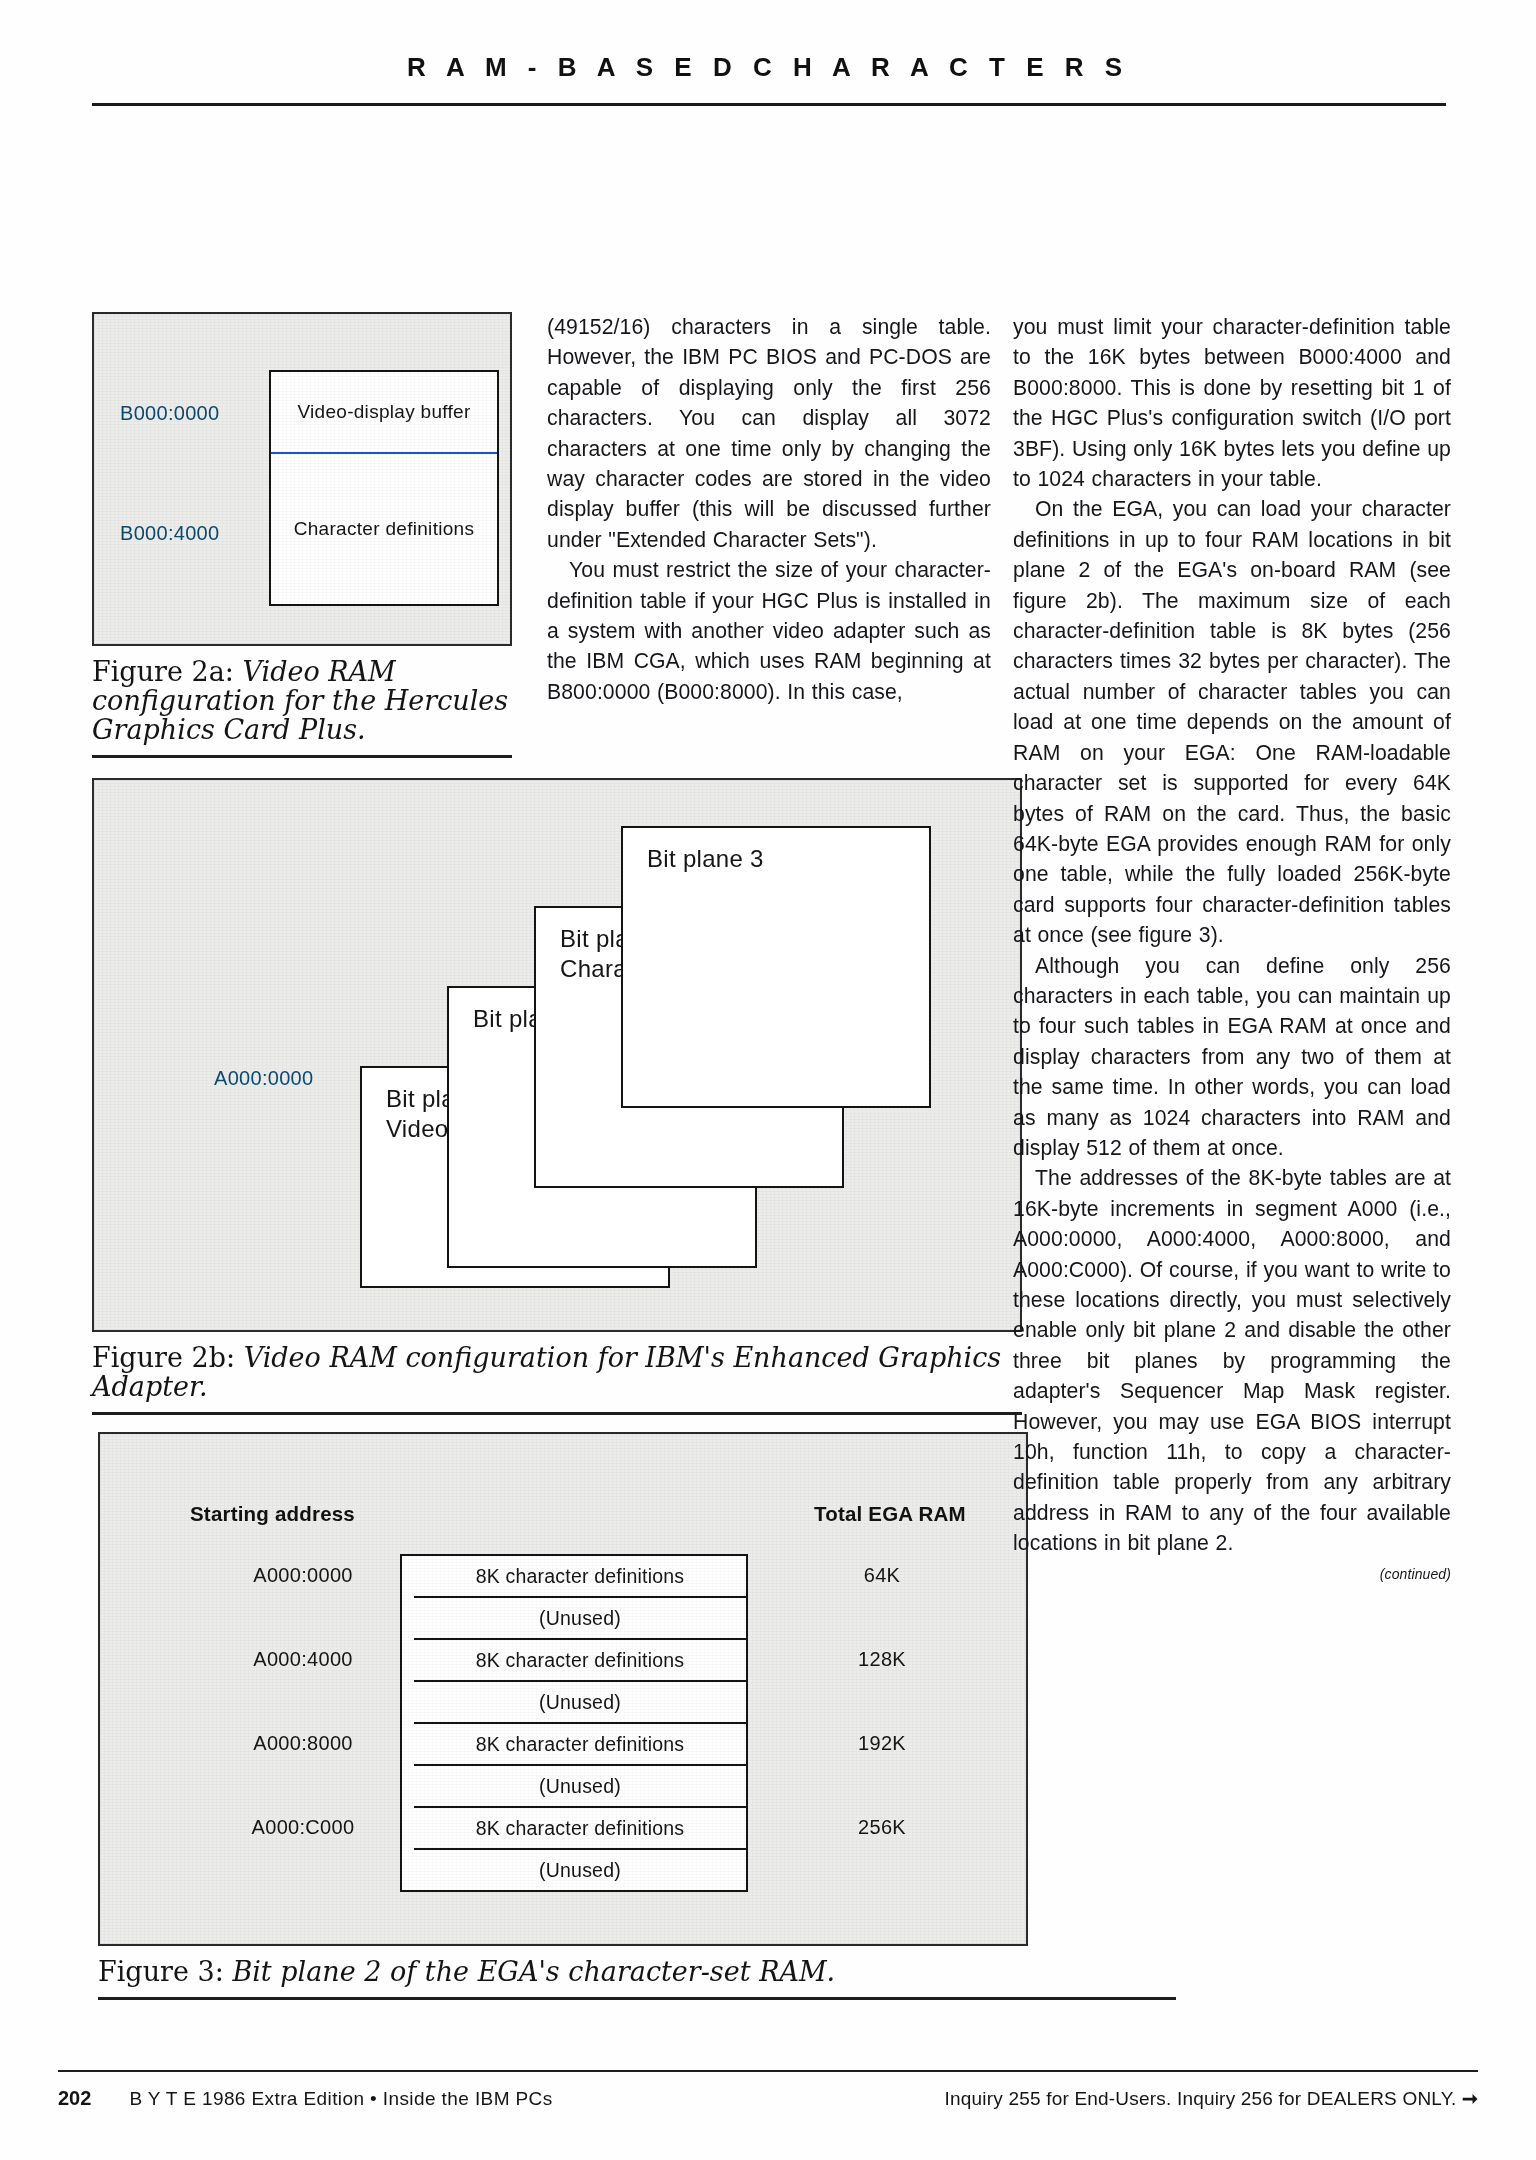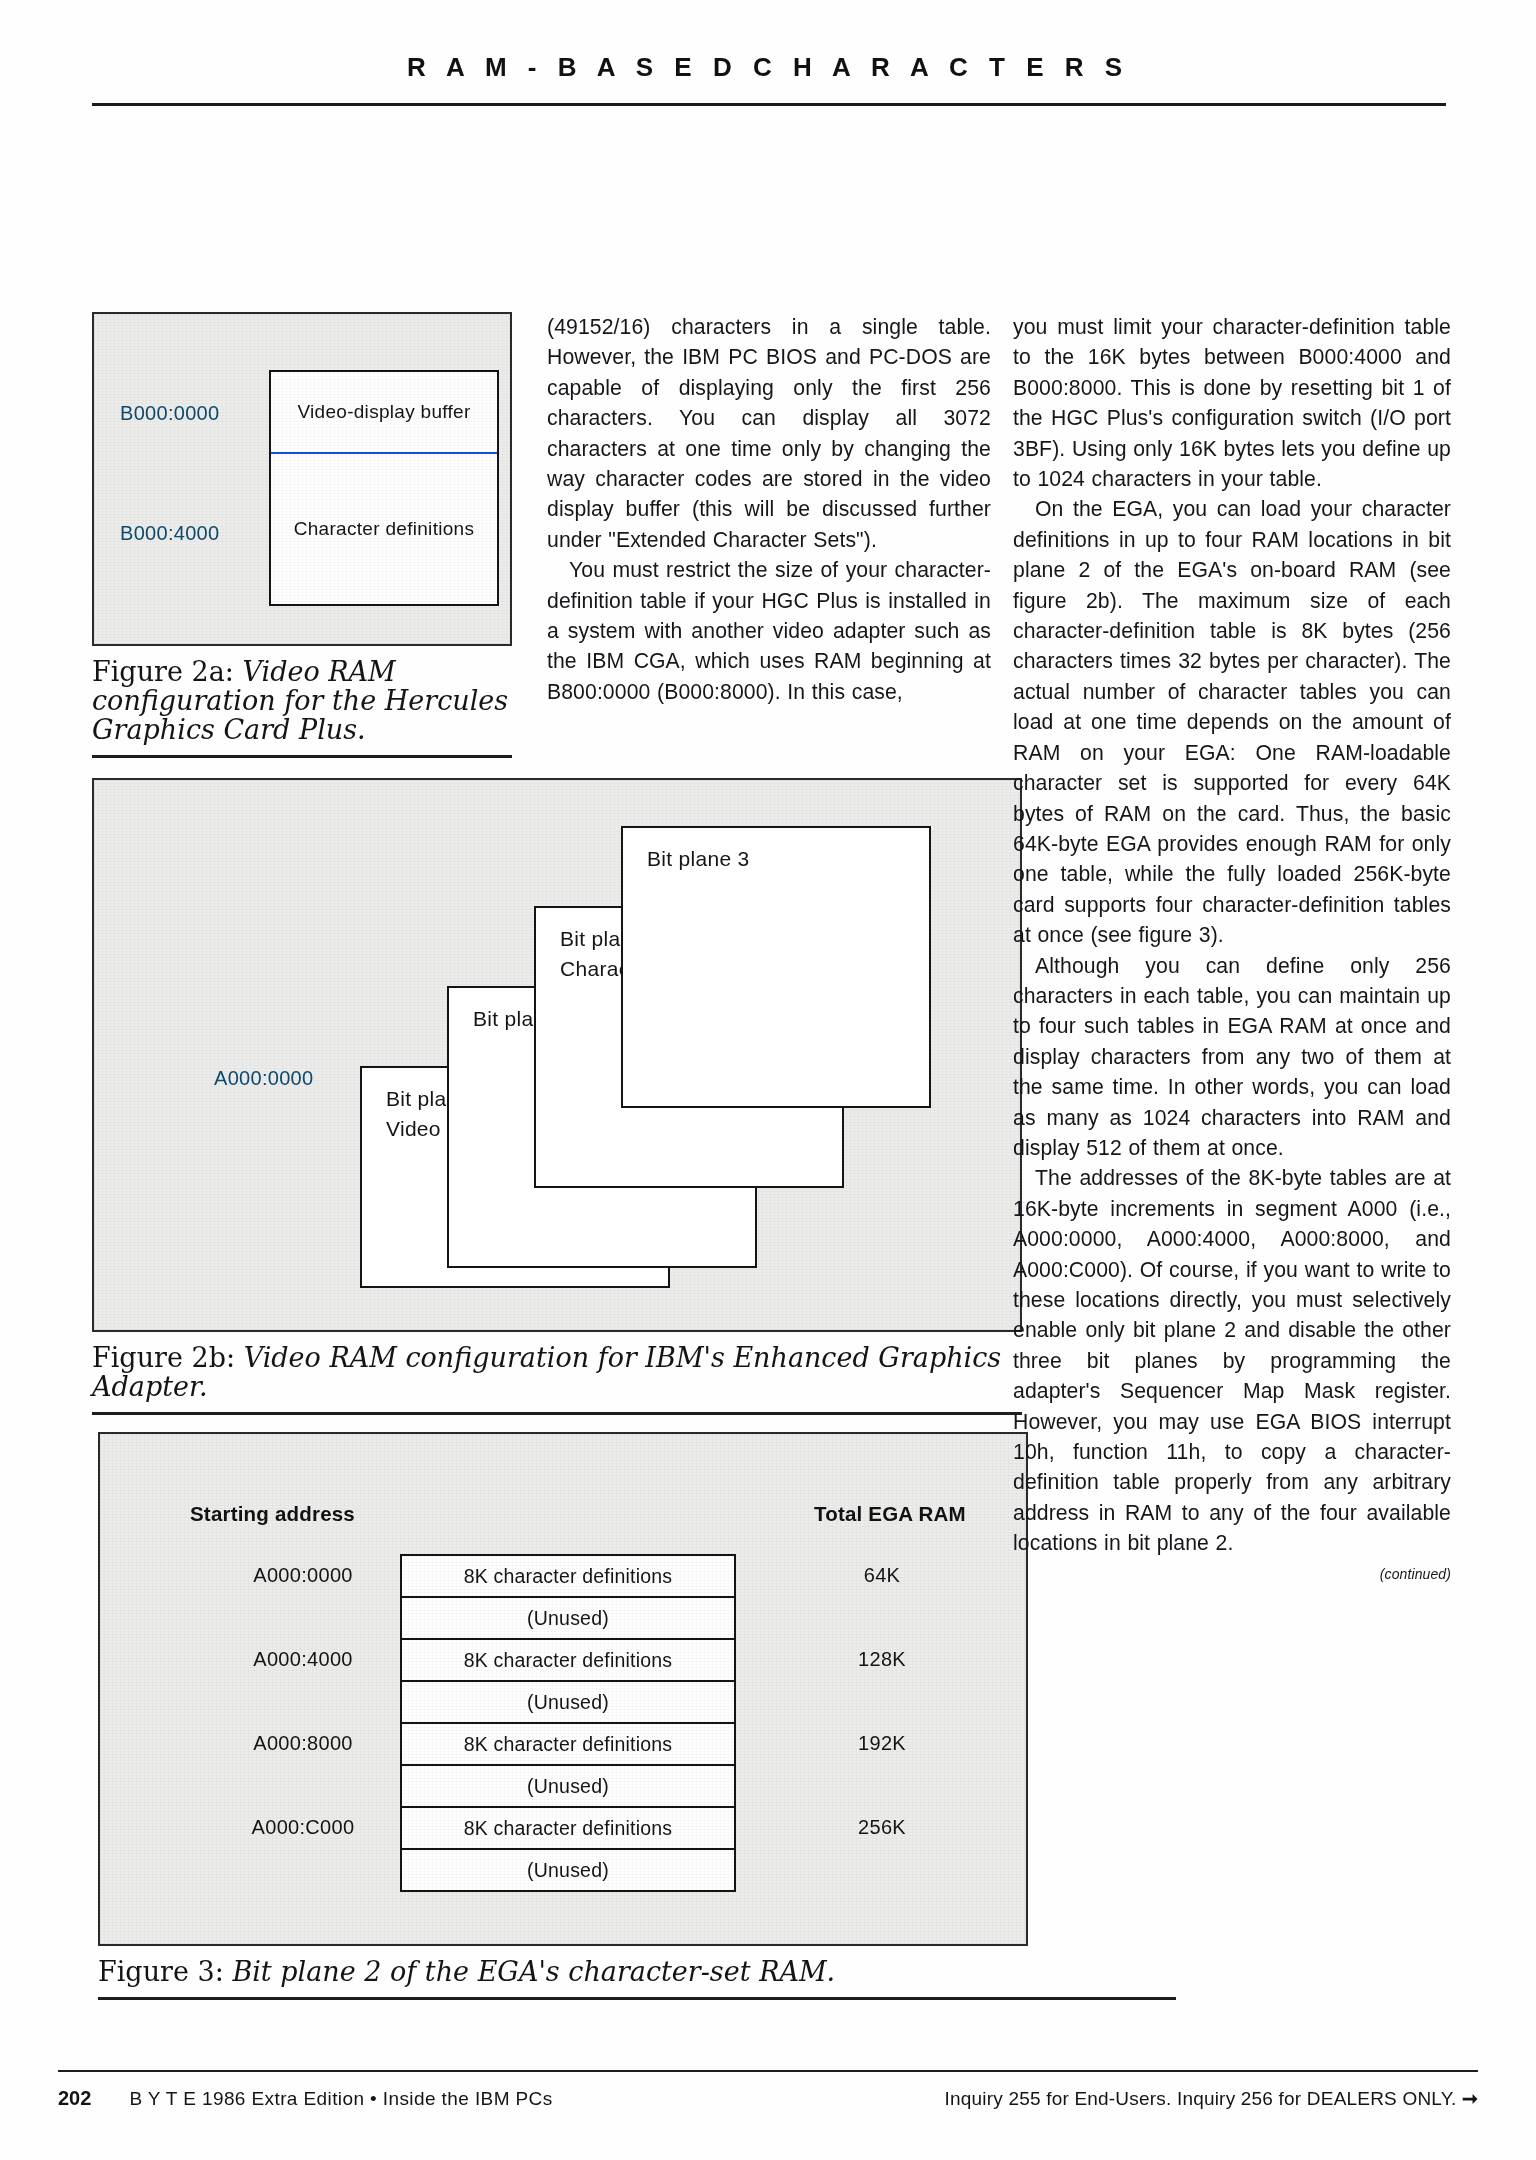--- a/index.html
+++ b/index.html
@@ -162,21 +162,21 @@
 
   
   #fig2b { left: 92px; top: 778px; width: 930px; }
   #fig2b .fig-box { width: 926px; height: 550px; }
 
   .plane {
     position: absolute;
     border: 2px solid #141414;
     background: #ffffff;
     font-family: "Liberation Sans", sans-serif;
-    font-size: 21px;
+    font-size: 24px;
     letter-spacing: .3px;
     color: #151515;
     padding: 16px 0 0 24px;
     box-sizing: border-box;
     line-height: 30px;
   }
   #p3 { left: 527px; top: 46px;  width: 310px; height: 282px; z-index: 4; }
   #p2 { left: 440px; top: 126px; width: 310px; height: 282px; z-index: 3; }
   #p1 { left: 353px; top: 206px; width: 310px; height: 282px; z-index: 2; }
   #p0 { left: 266px; top: 286px; width: 310px; height: 222px; z-index: 1; }
@@ -197,20 +197,21 @@
   #f3-head-left  { left: 90px;  top: 68px; }
   #f3-head-right { left: 714px; top: 68px; }
 
   .f3-table {
     position: absolute;
     left: 300px;
     top: 120px;
     width: 332px;
     border: 2px solid #141414;
     background: #fff;
+    padding-left: 12px;
   }
   .f3-table .r {
     height: 40px;
     display: flex;
     align-items: center;
     justify-content: center;
     font-family: "Liberation Sans", sans-serif;
     font-size: 19.5px;
     letter-spacing: .2px;
     color: #151515;

